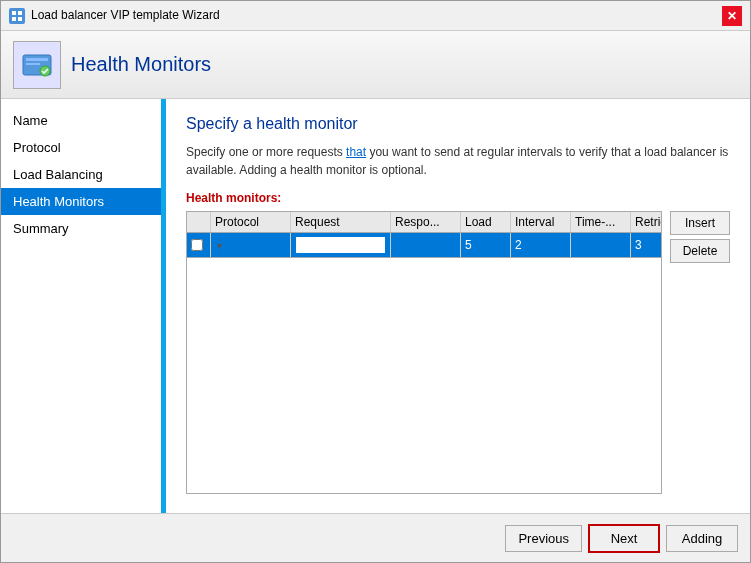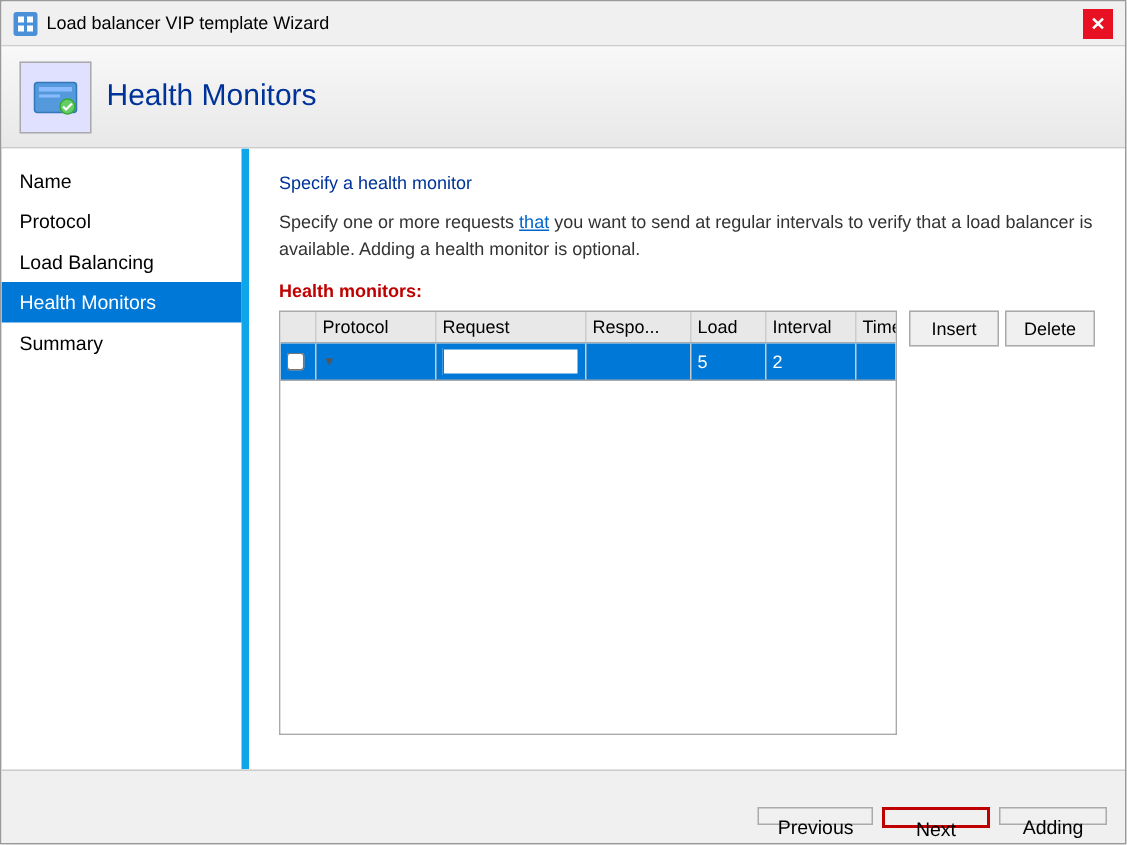--- a/index.html
+++ b/index.html
@@ -110,21 +110,21 @@
       background: #0078d7;
       color: white;
     }
     .content-area {
       flex: 1;
       padding: 16px 20px;
       overflow-y: auto;
       background: #fff;
     }
     .section-title {
-      font-size: 12px;
+      font-size: 16px;
       color: #003399;
       font-weight: normal;
       margin-bottom: 10px;
     }
     .description {
       font-size: 12px;
       color: #333;
       margin-bottom: 12px;
       line-height: 1.5;
     }
@@ -203,39 +203,41 @@
       display: flex;
       align-items: center;
       gap: 2px;
     }
     .dropdown-arrow {
       font-size: 10px;
       color: #555;
     }
     .side-buttons {
       display: flex;
+      flex-direction: column;
       gap: 4px;
     }
     .action-btn {
       width: 60px;
       padding: 4px 8px;
       background: #f0f0f0;
       border: 1px solid #aaa;
       cursor: pointer;
       font-size: 12px;
       text-align: center;
     }
     .footer {
       border-top: 1px solid #ccc;
       padding: 24px 12px;
       display: flex;
       justify-content: flex-end;
       gap: 6px;
       background: #f0f0f0;
       height: 48px;
+      align-items: center;
     }
     .footer-btn {
       min-width: 72px;
       padding: 5px 12px;
       border: 1px solid #aaa;
       background: #f0f0f0;
       cursor: pointer;
       font-size: 13px;
     }
     .footer-btn.primary {

